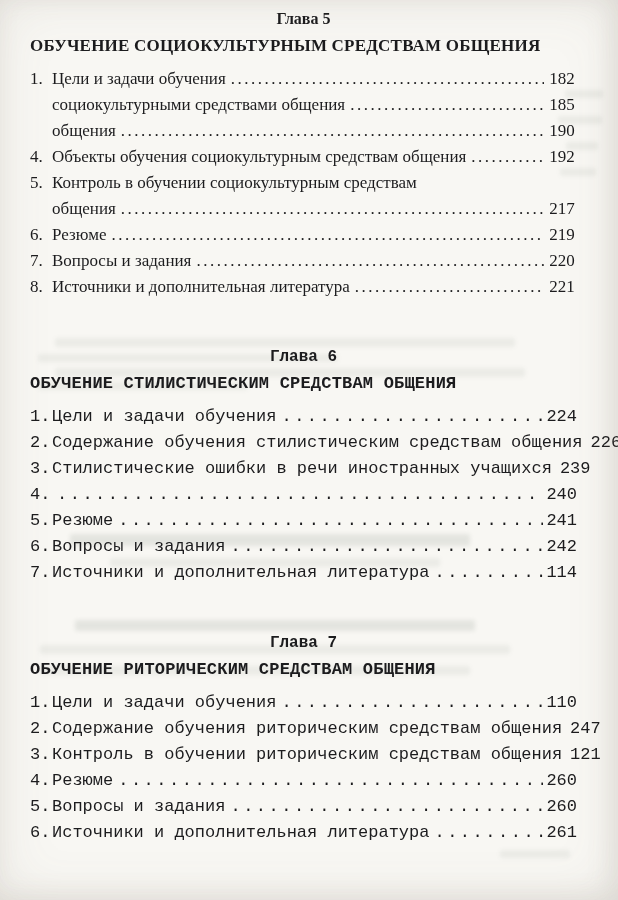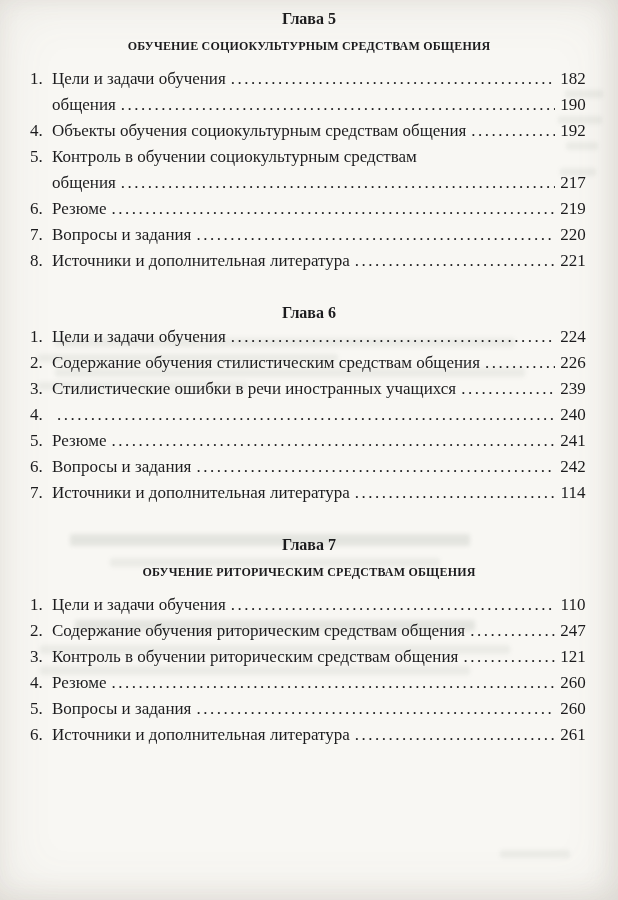--- a/index.html
+++ b/index.html
@@ -17,36 +17,36 @@
   }
   .bleed-layer { position: absolute; inset: 0; z-index: 1; }
   .bleed {
     position: absolute;
     background: #7d877c;
     opacity: 0.10;
     filter: blur(2px);
     border-radius: 2px;
   }
   .bleed.strong { opacity: 0.16; }
-  .content { position: relative; z-index: 2; padding: 8px 30px 0 30px; }
+  .content { position: relative; z-index: 2; padding: 8px 41px 0 30px; }
   .vignette {
     position: absolute; inset: 0; z-index: 3; pointer-events: none;
     box-shadow: inset 0 0 55px rgba(110,100,85,0.10),
                 inset -10px 0 25px rgba(110,100,85,0.08),
                 inset 0 -10px 25px rgba(110,100,85,0.05);
   }
   .chapter { margin-top: 0; }
-  .chapter + .chapter { margin-top: 28px; }
+  .chapter + .chapter { margin-top: 46px; font-family: Liberation Mono, monospace; }
   .chapter-label {
     text-align: center; font-weight: 700;
     font-size: 16px; line-height: 22px;
   }
   .chapter-title {
-    text-align: center; font-weight: 700;
-    font-size: 12px; line-height: 24px;
+    text-align: left; font-weight: 700;
+    font-size: 17px; line-height: 24px;
     margin: 4px 0 8px; letter-spacing: 0.2px;
   }
   .line { font-size: 17px; line-height: 26px; }
   .line.last { display: flex; align-items: baseline; }
   .num { display: inline-block; width: 22px; flex: 0 0 22px; }
   .cont { padding-left: 22px; }
   .line.last .txt { white-space: nowrap; flex: 0 0 auto; }
   .dots { flex: 1 1 0; overflow: hidden; white-space: nowrap; margin: 0 3px 0 5px; color: #1c1c1e; }
   .dots::before {
     content: "......................................................................................................................................................";
@@ -82,20 +82,25 @@
         <h2 class="chapter-title">ОБУЧЕНИЕ СОЦИОКУЛЬТУРНЫМ СРЕДСТВАМ ОБЩЕНИЯ</h2>
         <div class="entry">
           <div class="line last">
             <span class="num">1.</span>
             <span class="txt">Цели и задачи обучения</span>
             <span class="dots"></span>
             <span class="pg">182</span>
           </div>
         </div>
         <div class="entry">
+          <div class="line cont last">
+            <span class="txt">социокультурными средствами общения</span>
+            <span class="dots"></span>
+            <span class="pg">185</span>
+          </div>
         </div>
         <div class="entry">
           <div class="line cont last">
             <span class="txt">общения</span>
             <span class="dots"></span>
             <span class="pg">190</span>
           </div>
         </div>
         <div class="entry">
           <div class="line last">
@@ -133,20 +138,21 @@
           <div class="line last">
             <span class="num">8.</span>
             <span class="txt">Источники и дополнительная литература</span>
             <span class="dots"></span>
             <span class="pg">221</span>
           </div>
         </div>
       </section>
       <section class="chapter">
         <div class="chapter-label">Глава 6</div>
+        <h2 class="chapter-title">ОБУЧЕНИЕ СТИЛИСТИЧЕСКИМ СРЕДСТВАМ ОБЩЕНИЯ</h2>
         <div class="entry">
           <div class="line last">
             <span class="num">1.</span>
             <span class="txt">Цели и задачи обучения</span>
             <span class="dots"></span>
             <span class="pg">224</span>
           </div>
         </div>
         <div class="entry">
           <div class="line last">

